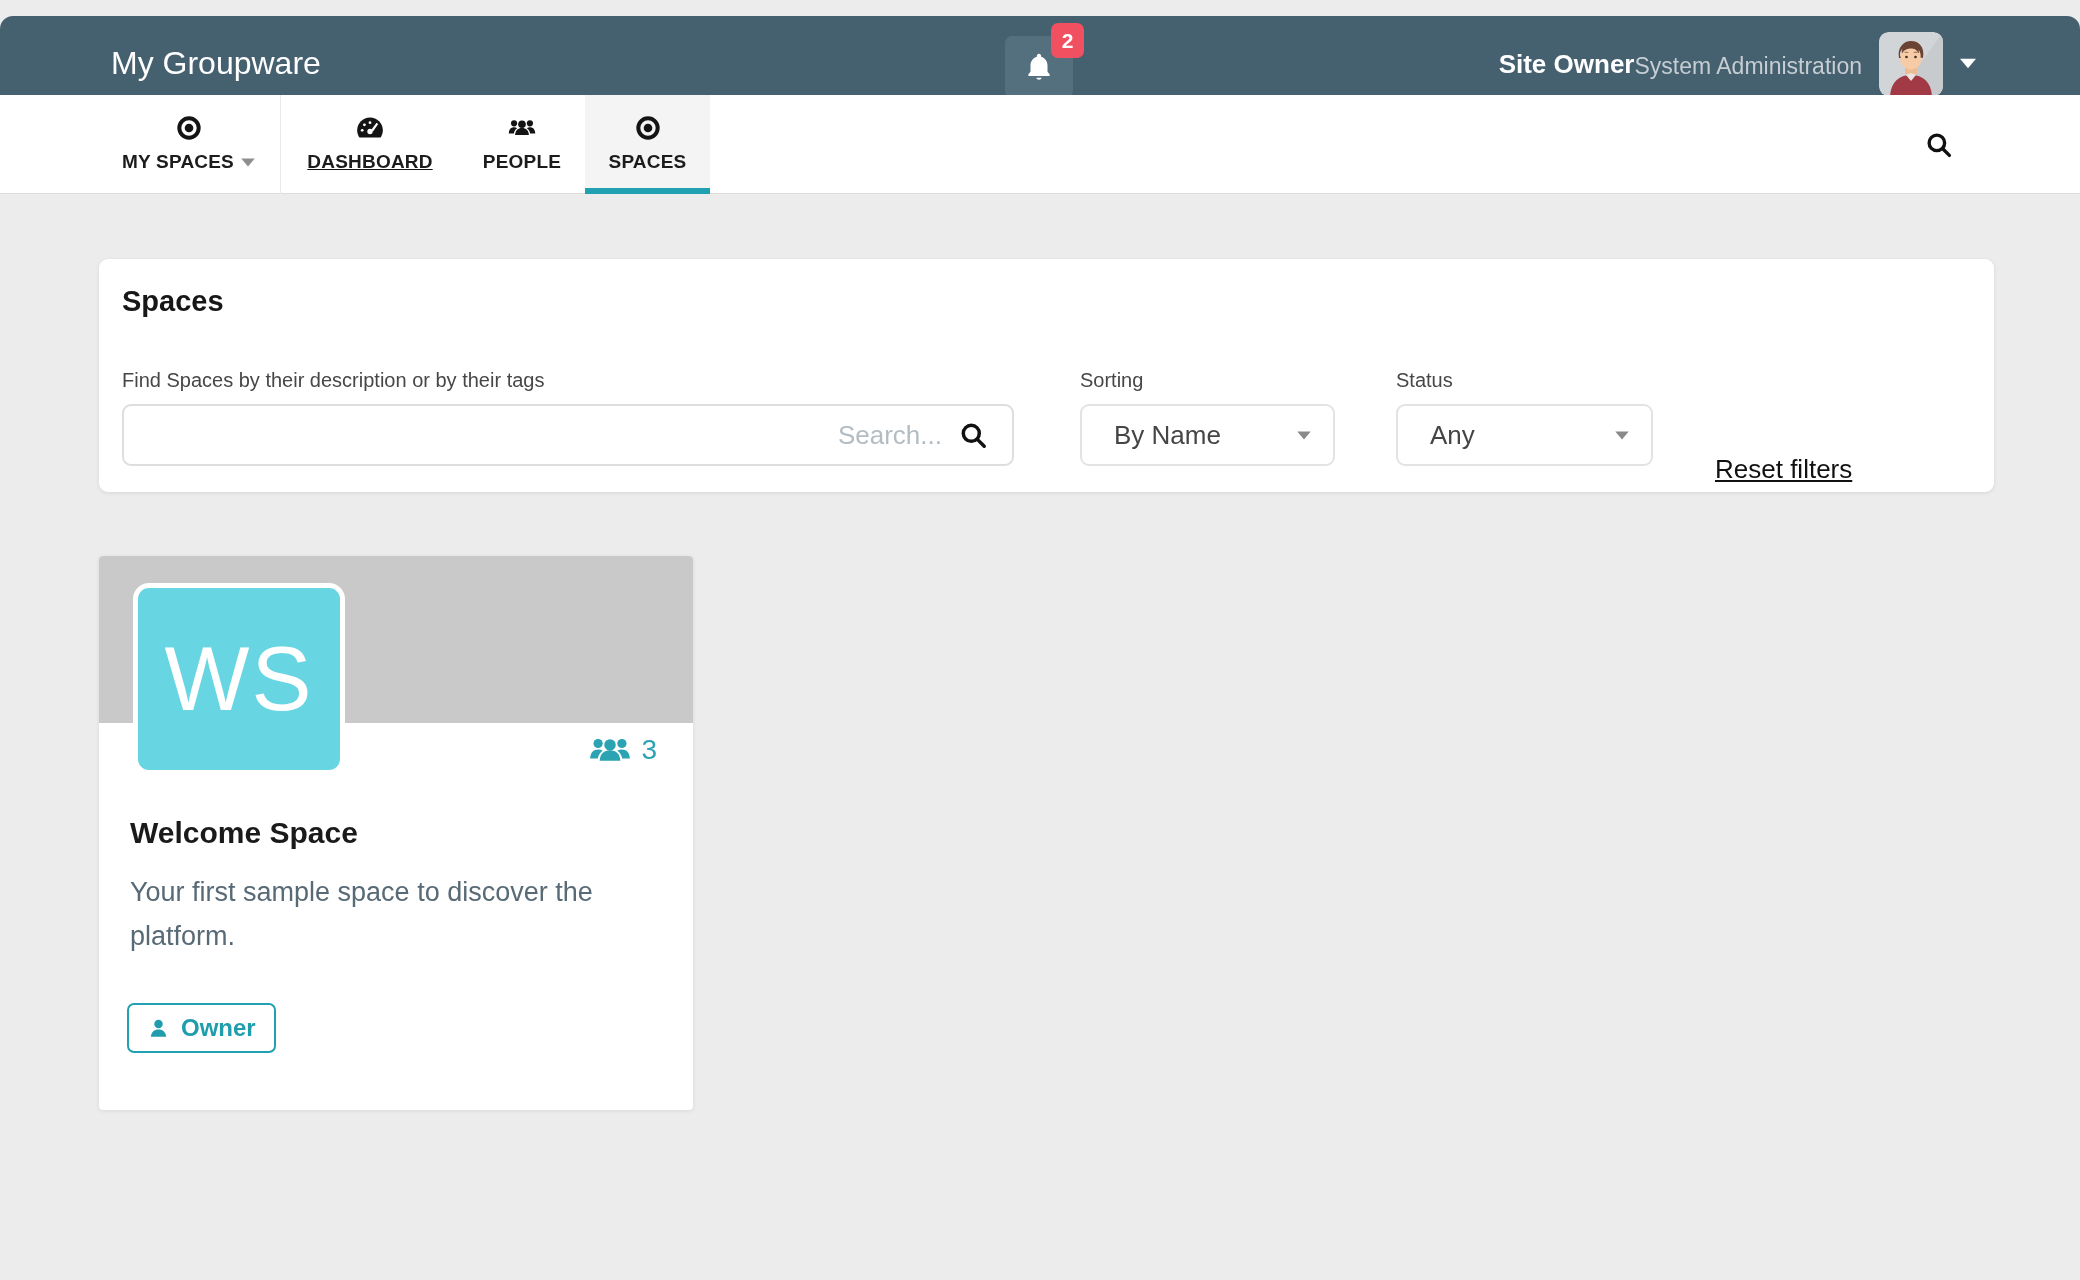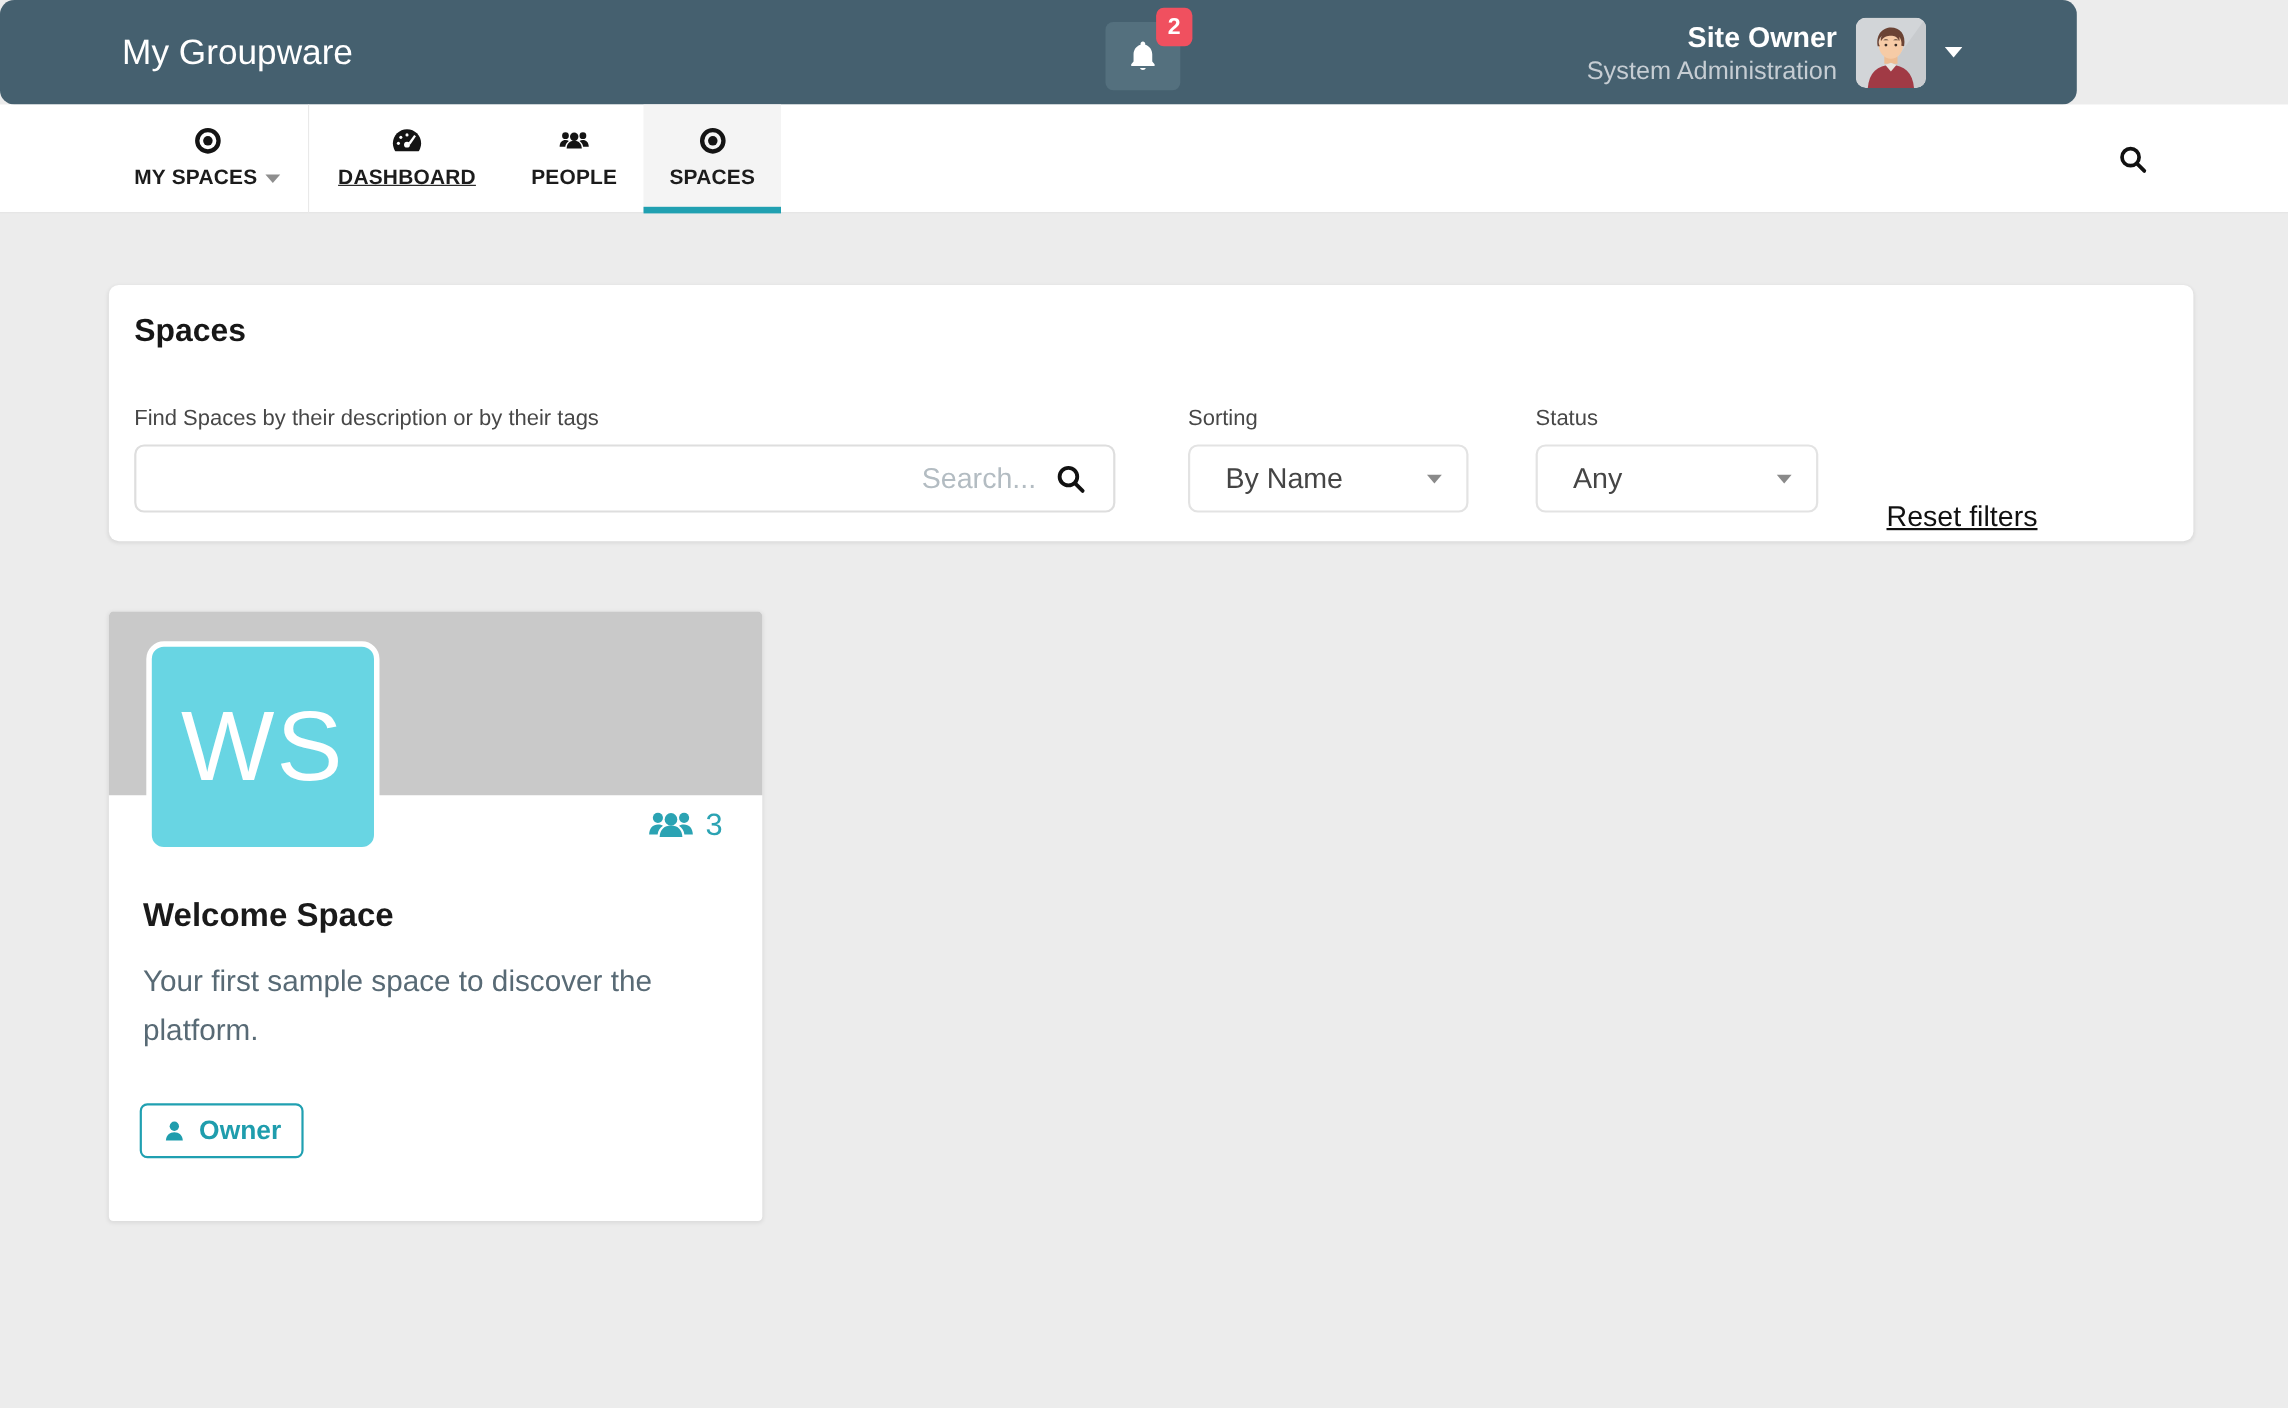--- a/index.html
+++ b/index.html
@@ -1,27 +1,27 @@
 <!DOCTYPE html>
 <html style="--c-topbar-bg: #45606f; --c-topbar-chip: #54707e; --c-badge-bg: #f0505f; --c-accent: #20a0b1; --c-accent-dark: #1f9dad; --c-accent-icon: #2ba3b3; --c-tile-bg: #68d5e3; --c-page-bg: #ececec; --c-card-header-bg: #c9c9c9; --c-muted-text: #586a75;"><head>
 <meta charset="utf-8">
 <style>
   * { margin:0; padding:0; box-sizing:border-box; }
   html,body { width:2080px; height:1280px; }
   body { font-family:"Liberation Sans","DejaVu Sans",sans-serif; background:#ececec; }
   .screen { position:relative; width:2080px; height:1280px; overflow:hidden; background:var(--c-page-bg,#ececec); }
 
   
-  .topbar { position:absolute; left:0; top:0; width:1888px; height:95px; background:var(--c-topbar-bg,#45606f);border-radius:13px; }
+  .topbar { position:absolute; left:0; top:16px; width:2080px; height:95px; background:var(--c-topbar-bg,#45606f);border-radius:13px; }
   .brand { position:absolute; left:111px; top:0; height:95px; line-height:95px; color:#fff; font-size:32px; font-weight:400; }
   .notif-btn { position:absolute; left:1005px; top:20px; width:68px; height:62px; background:var(--c-topbar-chip,#54707e); border-radius:7px; display:flex; align-items:center; justify-content:center; cursor:pointer; }
   .notif-btn svg { width:34px; height:34px; }
   .notif-badge { position:absolute; top:-13px; right:-11px; min-width:33px; height:35px; padding:0 6px; background:var(--c-badge-bg,#f0505f); border-radius:7px; color:#fff; font-size:21px; font-weight:700; display:flex; align-items:center; justify-content:center; }
   .account { position:absolute; right:104px; top:0; height:95px; display:flex; align-items:center; gap:17px; cursor:pointer; }
-  .account-names { display:flex; flex-direction:column; align-items:flex-end; }
+  .account-names { display:flex; flex-direction:row; align-items:flex-end; }
   .account-name { color:#fff; font-size:26px; font-weight:700; line-height:32px; }
   .account-role { color:#c6cdd3; font-size:23px; line-height:28px; }
   .avatar { width:64px; height:64px; border-radius:9px; overflow:hidden; flex:0 0 auto; }
   .topbar-caret { color:#fff; display:flex; }
   .topbar-caret svg { width:16px; height:11px; }
 
   
   .navbar { position:absolute; left:0; top:95px; width:2080px; height:99px; background:#fff; border-bottom:1px solid #dcdcdc; box-shadow:0 1px 2px rgba(0,0,0,.05); }
   .tabs { position:absolute; left:97px; top:0; height:99px; display:flex;text-align:right; }
   .tab { height:99px; display:flex; flex-direction:column; align-items:center; justify-content:flex-start; padding-top:15px; cursor:pointer; position:relative; color:#141414; }

